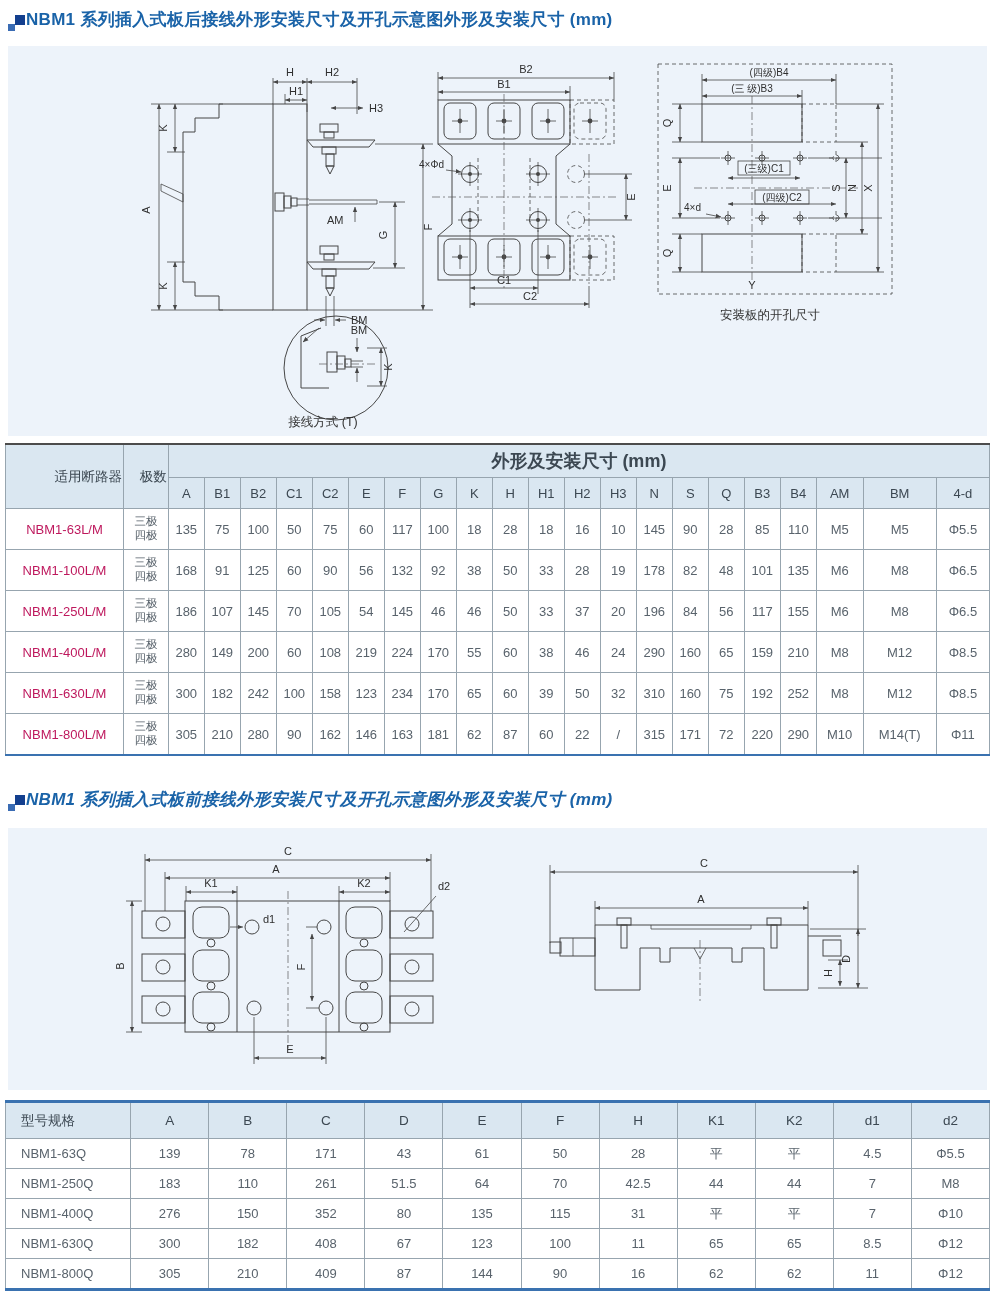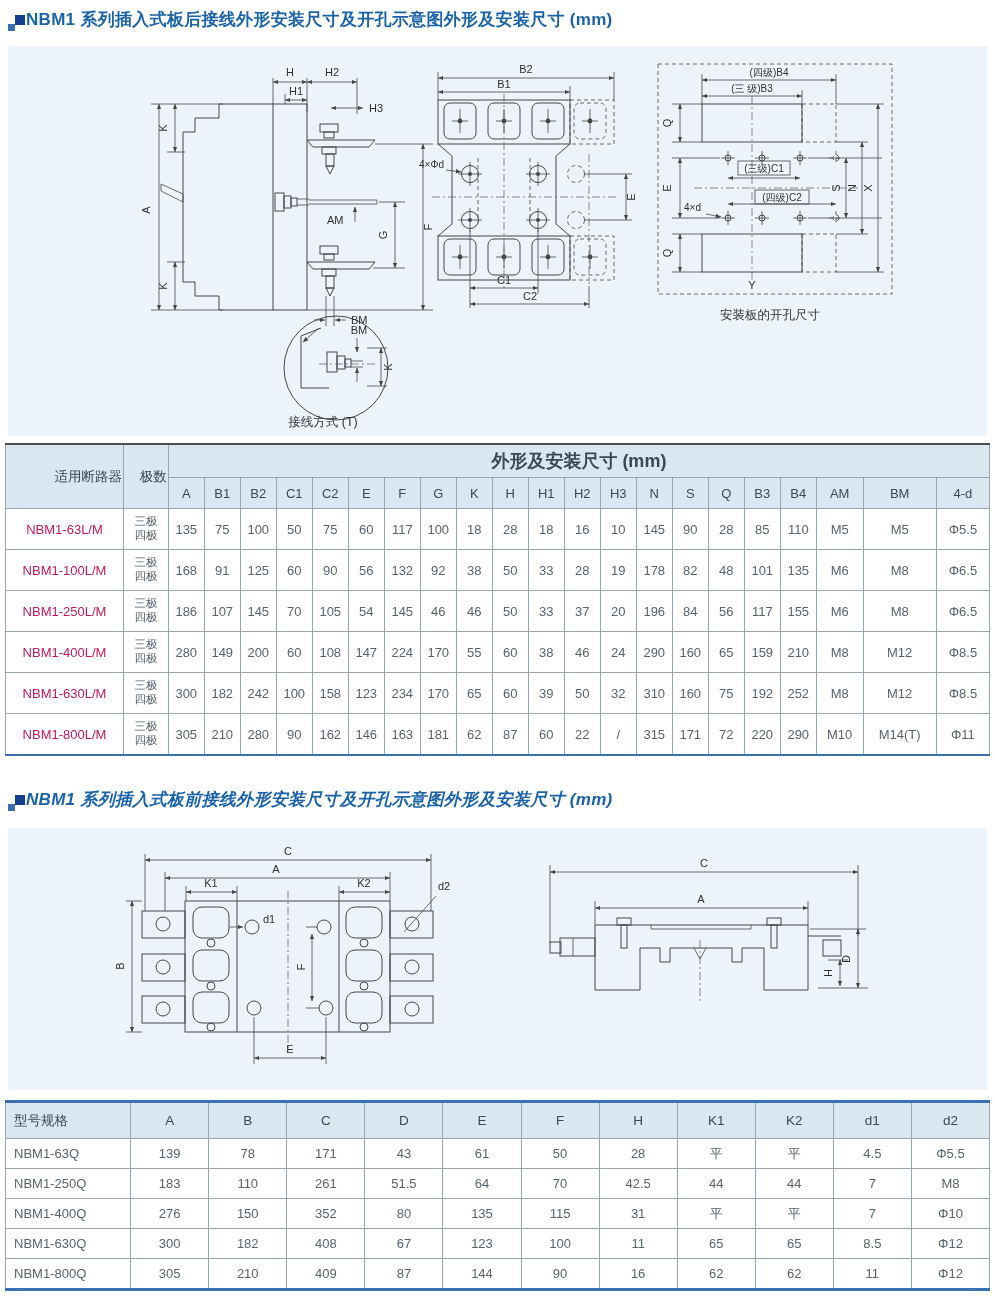--- a/index.html
+++ b/index.html
@@ -30,21 +30,21 @@
   .t1{border-top:2px solid #4c4c4c;border-bottom:2px solid #3a72b0;}
   .t1 .th-group{height:30px;font-size:18px;font-weight:bold;}
   .t1 .th-model,.t1 .th-poles{font-size:13.5px;text-align:right;}
   .t1 .th-dim{height:28px;font-size:13px;}
   .t1 td{height:38px;font-size:13px;}
   .t1 .td-model{font-size:13px;color:#be185d;}
   .t1 .td-poles{font-size:11.5px;line-height:1.2;white-space:pre-line;text-align:center;}
   .t2{border-top:3px solid #3a72b0;border-bottom:3px solid #3a72b0;}
   .t2 th{height:33px;font-size:13.5px;}
   .t2 td{height:27px;font-size:13px;}
-  .t2 .th-model2,.t2 .td-model2{text-align:left;padding-left:8px;}
+  .t2 .th-model2,.t2 .td-model2{text-align:left;padding-left:15px;}
 </style>
 </head>
 <body>
 
 <div class="page">
 
   <div class="sec-title" style="top:8px;">
     <span class="ticon">
         <span class="sq-s"></span>
         <span class="sq-b"></span>
@@ -491,21 +491,21 @@
           </tr>
           <tr>
             <td class="td-model">NBM1-400L/M</td>
             <td class="td-poles">三极
 四极</td>
             <td>280</td>
             <td>149</td>
             <td>200</td>
             <td>60</td>
             <td>108</td>
-            <td>147</td>
+            <td>219</td>
             <td>224</td>
             <td>170</td>
             <td>55</td>
             <td>60</td>
             <td>38</td>
             <td>46</td>
             <td>24</td>
             <td>290</td>
             <td>160</td>
             <td>65</td>

